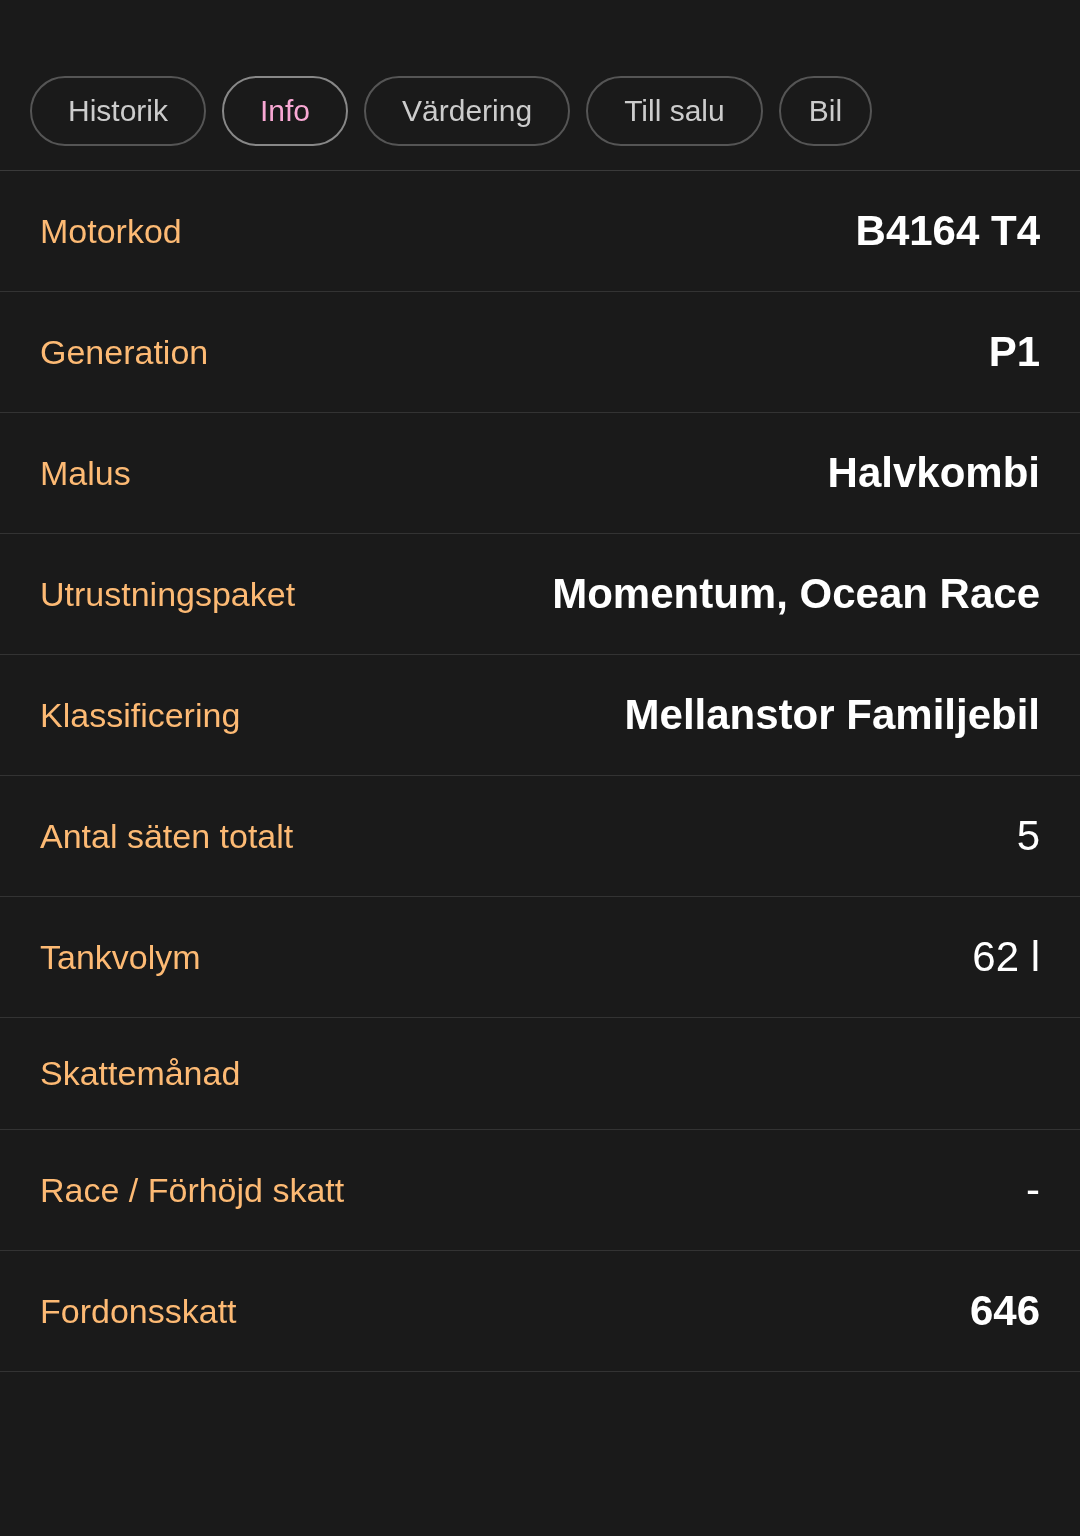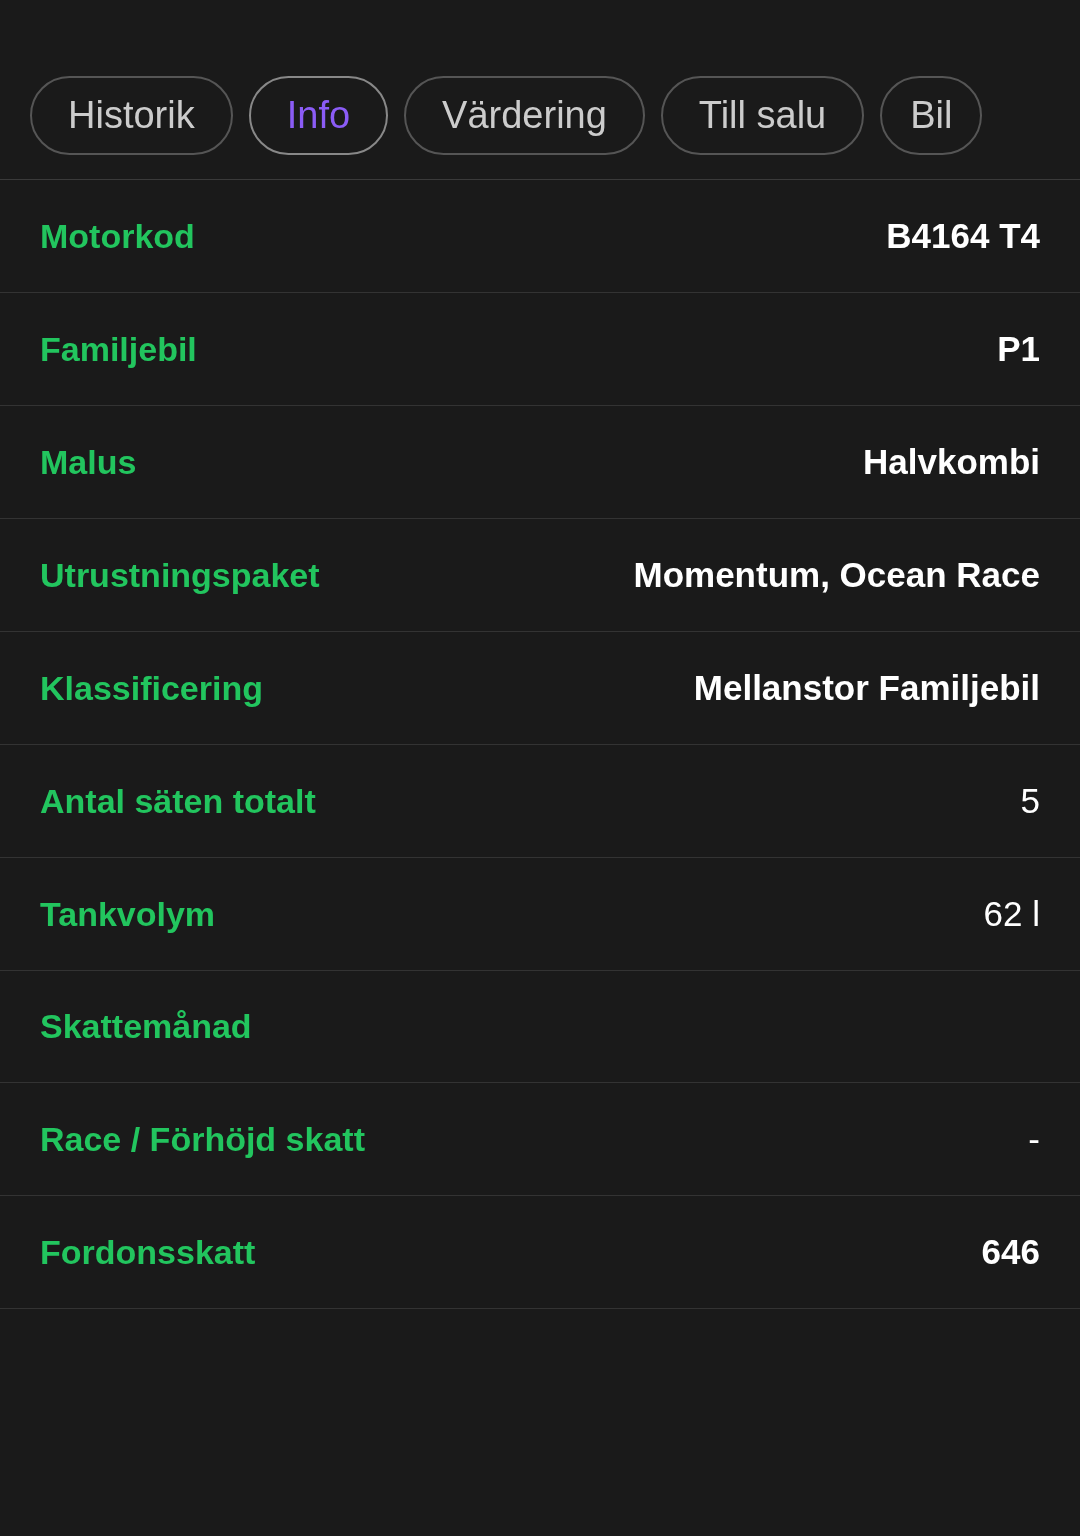--- a/index.html
+++ b/index.html
@@ -34,30 +34,30 @@
       flex-direction: row;
       gap: 16px;
       padding: 16px 30px 24px 30px;
       overflow: hidden;
     }
 
     .tab {
       border: 2px solid #555555;
       border-radius: 40px;
       padding: 16px 36px;
-      font-size: 38px;
+      font-size: 30px;
       color: #cccccc;
       background: transparent;
       cursor: pointer;
       white-space: nowrap;
       font-weight: 400;
     }
 
     .tab.active {
-      color: #8b5cf6;
+      color: #f9a8d4;
       border-color: #888888;
     }
 
     .tab.partial {
       border-radius: 40px;
       padding: 16px 28px;
     }
 
     .info-table {
       width: 100%;
@@ -68,27 +68,27 @@
       flex-direction: row;
       justify-content: space-between;
       align-items: center;
       padding: 36px 40px;
       border-bottom: 1px solid #333333;
       min-height: 100px;
     }
 
     .info-label {
       font-size: 34px;
-      font-weight: 700;
-      color: #22c55e;
+      font-weight: 400;
+      color: #fdba74;
       flex: 1;
     }
 
     .info-value {
-      font-size: 35px;
+      font-size: 42px;
       font-weight: 700;
       color: #ffffff;
       text-align: right;
       flex: 1;
       max-width: 55%;
     }
 
     .info-value.normal {
       font-weight: 400;
     }
@@ -116,21 +116,21 @@
 
 <div class="separator-top"></div>
 
 <div class="info-table">
 
 <div class="info-row">
       <span class="info-label">Motorkod</span>
       <span class="info-value">B4164 T4</span>
     </div>
     <div class="info-row">
-      <span class="info-label">Familjebil</span>
+      <span class="info-label">Generation</span>
       <span class="info-value">P1</span>
     </div>
     <div class="info-row">
       <span class="info-label">Malus</span>
       <span class="info-value">Halvkombi</span>
     </div>
     <div class="info-row">
       <span class="info-label">Utrustningspaket</span>
       <span class="info-value">Momentum, Ocean Race</span>
     </div>

